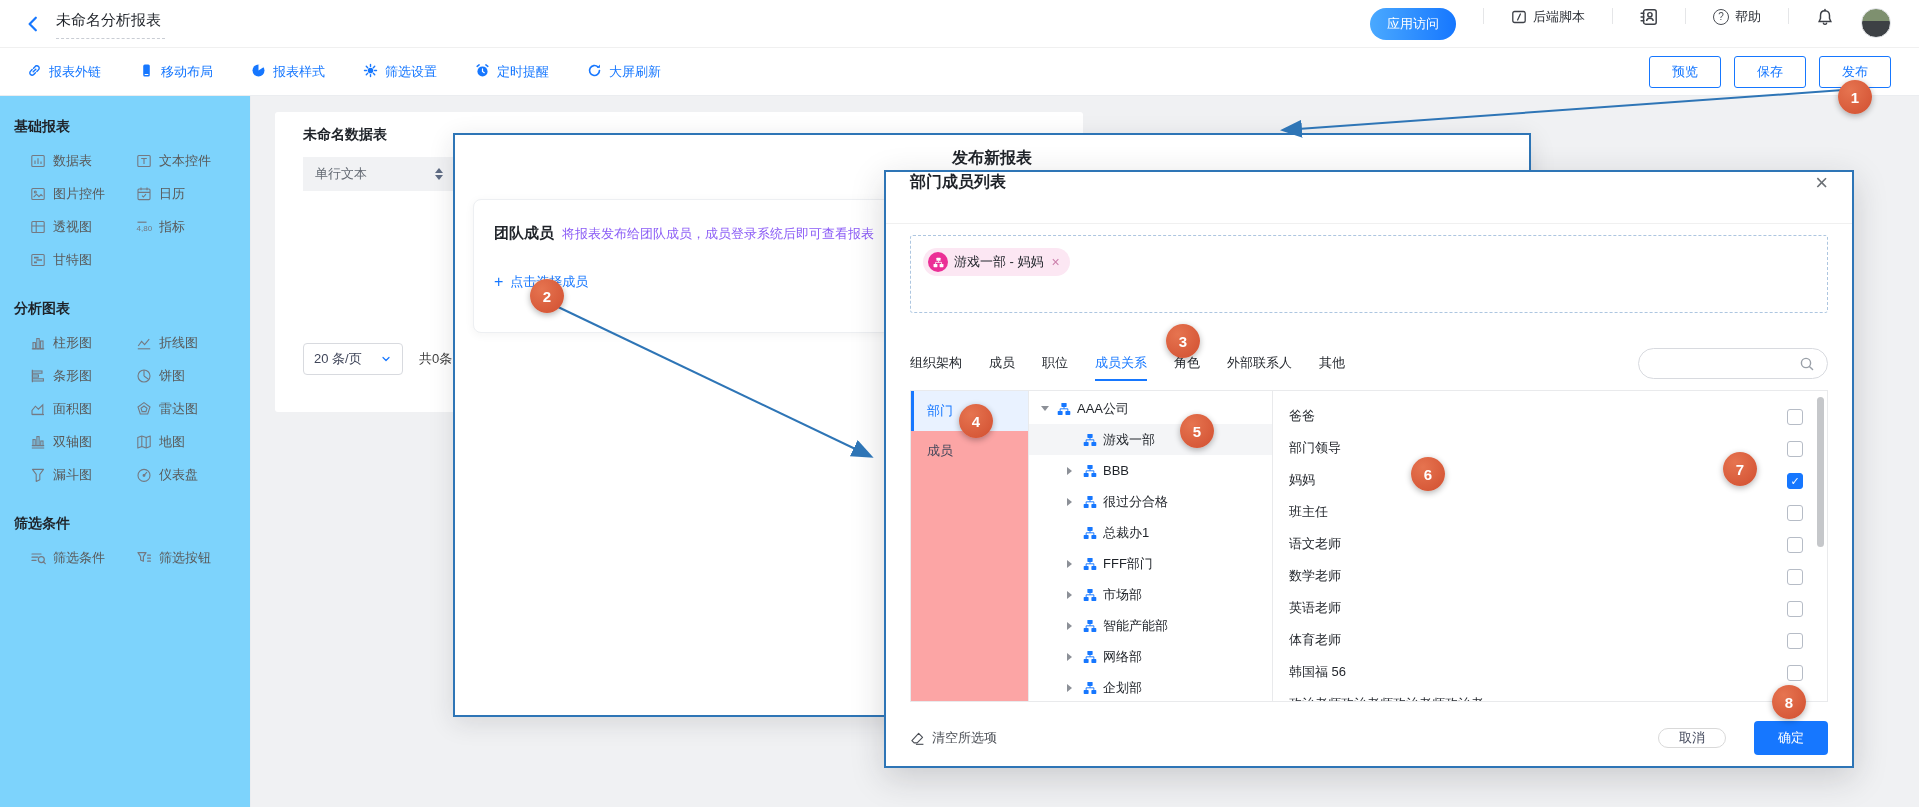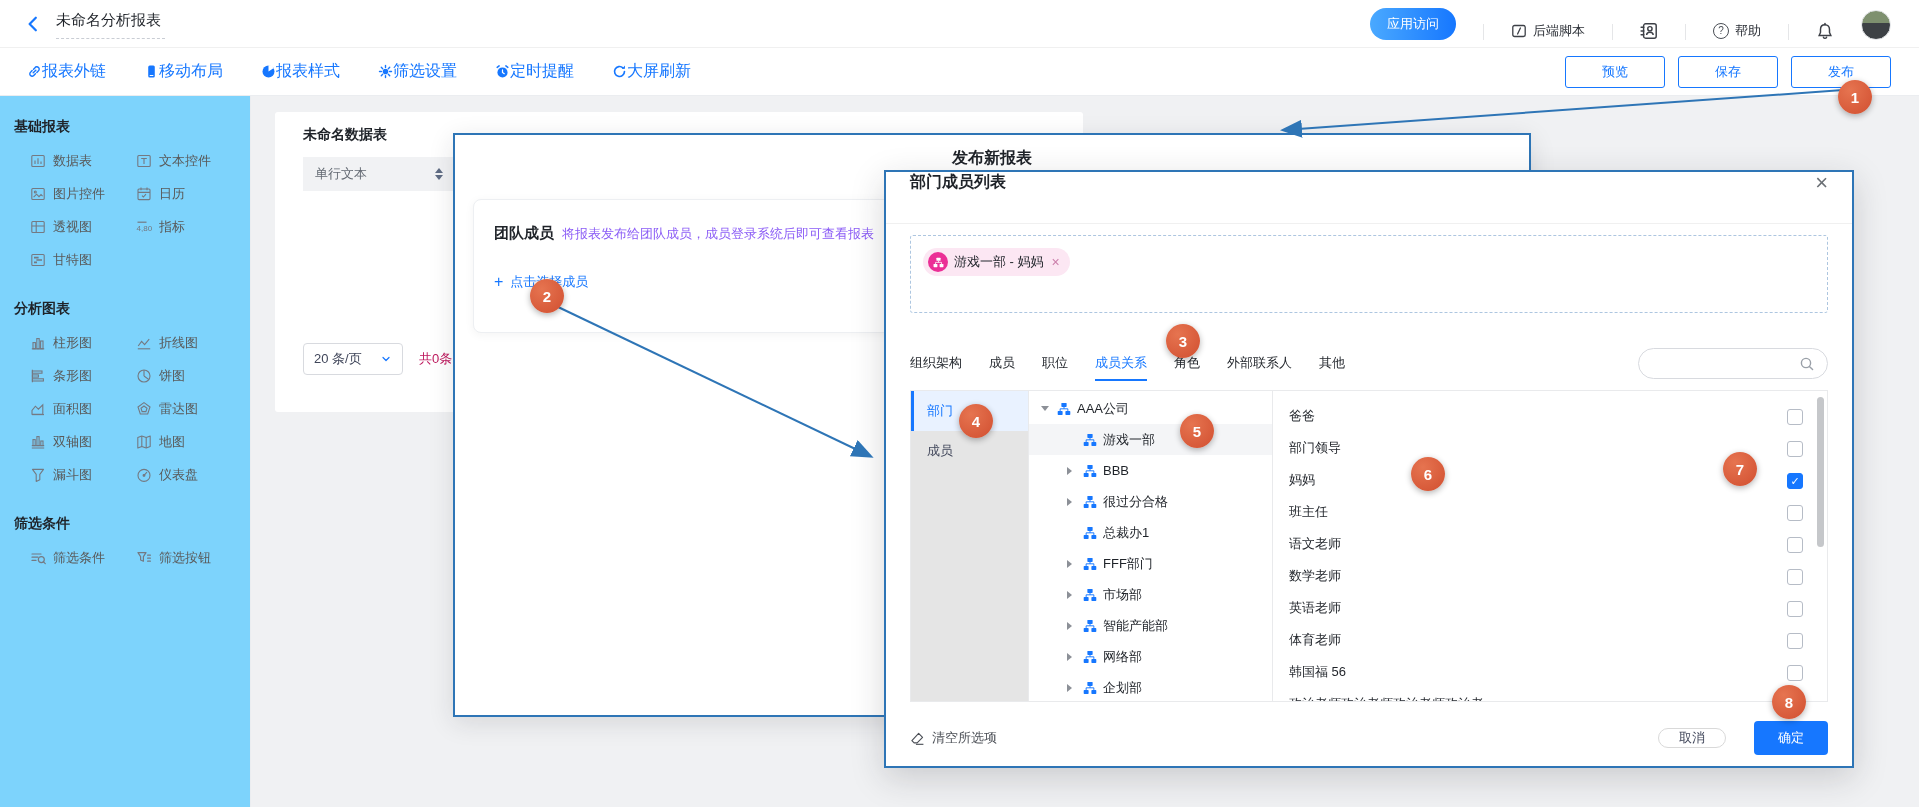--- a/index.html
+++ b/index.html
@@ -3,34 +3,34 @@
 <meta charset="utf-8">
 <style>
 *{margin:0;padding:0;box-sizing:border-box}
 html,body{width:1919px;height:807px;overflow:hidden}
 body{font-family:"Liberation Sans","DejaVu Sans",sans-serif;background:#fff;position:relative;font-size:13px;color:#1f2329}
 svg.ic{display:inline-block;vertical-align:middle}
 
 .topbar{position:absolute;left:0;top:0;width:1919px;height:48px;background:#fff;border-bottom:1px solid #f0f0f0;display:flex;align-items:center;padding:0 28px 0 24px;z-index:10}
 .back{color:#1677ff;width:18px;height:18px;cursor:pointer}
 .rpt-title{margin-left:14px;font-size:15px;font-weight:500;color:#1f2329;border-bottom:1px dashed #c9cdd4;padding:2px 4px 8px 0}
-.tb-right{margin-left:auto;display:flex;align-items:flex-end;gap:27px}
+.tb-right{margin-left:auto;display:flex;align-items:flex-start;gap:27px}
 .pill{background:linear-gradient(90deg,#4aa9ff,#1677ff);color:#fff;border:none;border-radius:16px;padding:7px 17px;font-size:13px;cursor:pointer}
 .vsep{width:1px;height:16px;background:#e5e6e8}
 .tb-item{display:flex;align-items:center;gap:6px;font-size:13px;color:#2b2f36;cursor:pointer}
 .gic{width:16px;height:16px;color:#3d4047}
 .qmark{width:16px;height:16px;border:1.2px solid #4a4e55;border-radius:50%;display:inline-flex;align-items:center;justify-content:center;font-size:10px;color:#4a4e55}
 .avatar{width:30px;height:30px;border-radius:50%;background:linear-gradient(#7e906f 42%,#3d4145 44%);border:1px solid #e3e5e8;cursor:pointer}
 
 .toolbar{position:absolute;left:0;top:48px;width:1919px;height:48px;background:#fff;border-bottom:1px solid #ebedf0;display:flex;align-items:center;padding:0 28px 0 27px;z-index:10}
 .tool-left{display:flex;align-items:center;gap:38px}
-.titem{display:flex;align-items:center;color:#1677ff;font-size:16px;cursor:pointer}
+.titem{display:flex;gap:7px;color:#1677ff;font-size:13px;cursor:pointer}
 .tic{width:15px;height:15px;color:#1677ff}
 .tool-right{margin-left:auto;display:flex;align-items:center;gap:13px}
-.obtn{border:1px solid #1677ff;color:#1677ff;background:#fff;border-radius:3px;padding:6px 36px;font-size:13px;cursor:pointer}
+.obtn{border:1px solid #1677ff;color:#1677ff;background:#fff;border-radius:3px;padding:6px 22px;font-size:13px;cursor:pointer}
 
 .sidebar{position:absolute;left:0;top:96px;width:251px;height:711px;background:#7dd3fc;border-right:1px solid #ebedf0;z-index:5}
 .sec-title{font-size:14px;font-weight:700;color:#1f2329;margin:24px 0 8px 14px}
 .sec-title.first{margin-top:22px}
 .sgrid{display:grid;grid-template-columns:106px 1fr;padding-left:30px}
 .sideitem{display:flex;align-items:center;gap:7px;height:33px;color:#595959;font-size:13px;cursor:pointer}
 .sic{width:16px;height:16px;color:#747982;flex:none}
 .canvas{position:absolute;left:251px;top:96px;width:1668px;height:711px;background:#f0f1f3}
 
 .widget{position:absolute;left:24px;top:16px;width:808px;height:300px;background:#fff;border-radius:3px;padding:14px 16px 0 28px}
@@ -39,21 +39,21 @@
 .wcell1{width:152px;background:#f1f2f4;display:flex;align-items:center;justify-content:space-between;padding:0 12px;color:#646a73}
 .wcell2{flex:1;background:#f1f2f4}
 .sorts{display:inline-flex;flex-direction:column;gap:2px}
 .sorts i{width:0;height:0;border-left:4px solid transparent;border-right:4px solid transparent}
 .s-up{border-bottom:5px solid #5f6c84}
 .s-dn{border-top:5px solid #5f6c84}
 .wbody{height:152px}
 .wpage{display:flex;align-items:center}
 .psel{width:100px;height:32px;border:1px solid #d8dadf;border-radius:4px;display:flex;align-items:center;justify-content:space-between;padding:0 10px;color:#40465a;cursor:pointer;background:#fff}
 .psel .chev{width:12px;height:12px;color:#1677ff}
-.ptotal{margin-left:16px;color:#be185d}
+.ptotal{margin-left:16px;color:#404040}
 
 .modal1{position:absolute;left:453px;top:133px;width:1078px;height:584px;background:#fff;border:2px solid #2e75b6;box-shadow:0 6px 24px rgba(31,35,41,.12);z-index:20}
 .m1-title{position:absolute;left:0;top:13px;width:100%;text-align:center;font-size:16px;font-weight:600;color:#1f2329}
 .team-card{position:absolute;left:18px;top:64px;width:560px;height:134px;background:#fff;border:1px solid #edeff2;border-radius:8px;box-shadow:0 2px 10px rgba(31,35,41,.05);padding:24px 20px}
 .team-head{display:flex;align-items:baseline;gap:8px}
 .team-title{font-size:15px;font-weight:700;color:#1f2329}
 .team-desc{font-size:13px;color:#8b5cf6}
 .add-link{margin-top:30px;display:inline-flex;align-items:center;gap:7px;color:#1677ff;font-size:13px;cursor:pointer}
 .plus{font-size:16px;line-height:1}
 
@@ -67,21 +67,21 @@
 .tagorg svg{width:11px;height:11px}
 .tagx{color:#cb7fab;font-size:14px;cursor:pointer;margin-left:2px}
 .tabsrow{position:absolute;left:24px;top:170px;width:918px;height:42px;display:flex;align-items:center;gap:27px}
 .tab{height:100%;display:flex;align-items:center;font-size:13px;color:#1f2329;cursor:pointer;position:relative}
 .tab.active{color:#1677ff}
 .tab.active::after{content:"";position:absolute;left:0;right:0;bottom:3px;height:2px;background:#1677ff}
 .searchbox{margin-left:auto;width:190px;height:31px;border:1px solid #d8dadf;border-radius:16px;position:relative;background:#fff}
 .searchbox input{position:absolute;left:14px;top:0;width:150px;height:29px;border:none;outline:none;font-size:13px;background:transparent}
 .searchbox .sg{position:absolute;right:12px;top:7px;width:16px;height:16px;color:#9aa0a8}
 .colbox{position:absolute;left:24px;top:218px;width:918px;height:312px;border:1px solid #e9eaec;display:flex;overflow:hidden}
-.col1{width:118px;background:#e5e5e5;border-right:1px solid #e9eaec}
+.col1{width:118px;background:#fca5a5;border-right:1px solid #e9eaec}
 .c1row{height:40px;display:flex;align-items:center;padding-left:16px;color:#40465a;cursor:pointer}
 .c1row.active{background:#e9f2ff;color:#1677ff;box-shadow:inset 3px 0 0 #1677ff}
 .col2{width:244px;border-right:1px solid #e9eaec;padding-top:2px}
 .trow{height:31px;display:flex;align-items:center;padding-left:12px;color:#1f2329;cursor:pointer;gap:6px}
 .trow.lvl1{padding-left:38px}
 .trow.sel{background:#f4f5f7}
 .caret{width:10px;flex:none;display:inline-flex}
 .caret.r::before{content:"";width:0;height:0;border-top:4px solid transparent;border-bottom:4px solid transparent;border-left:5px solid #8c9097}
 .caret.d::before{content:"";width:0;height:0;border-left:4px solid transparent;border-right:4px solid transparent;border-top:5px solid #8c9097}
 .orgi{width:14px;height:14px;color:#1677ff;flex:none}

